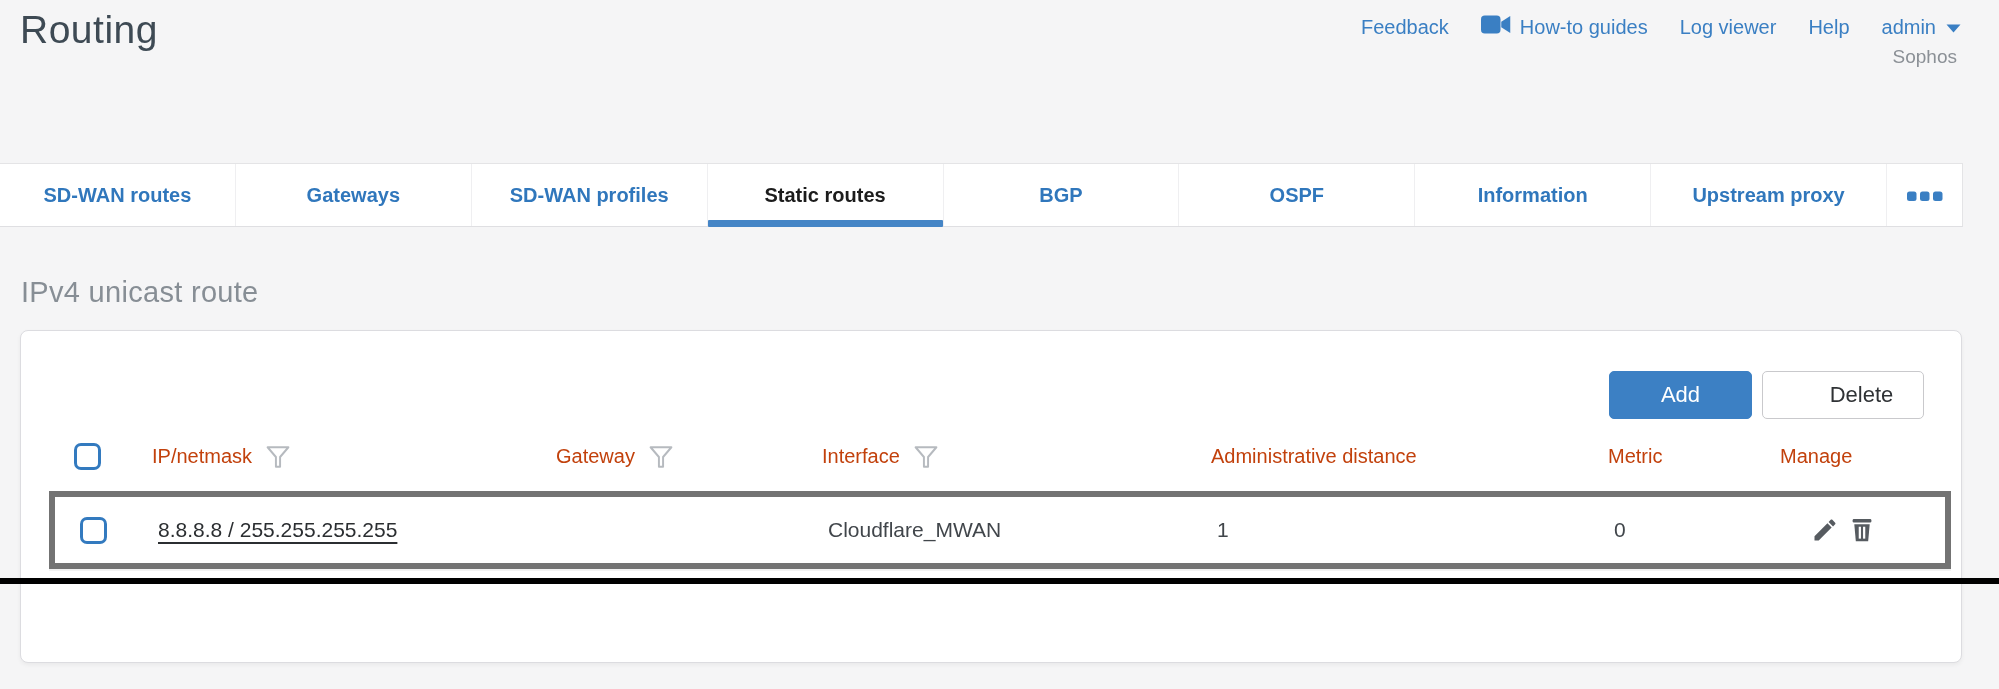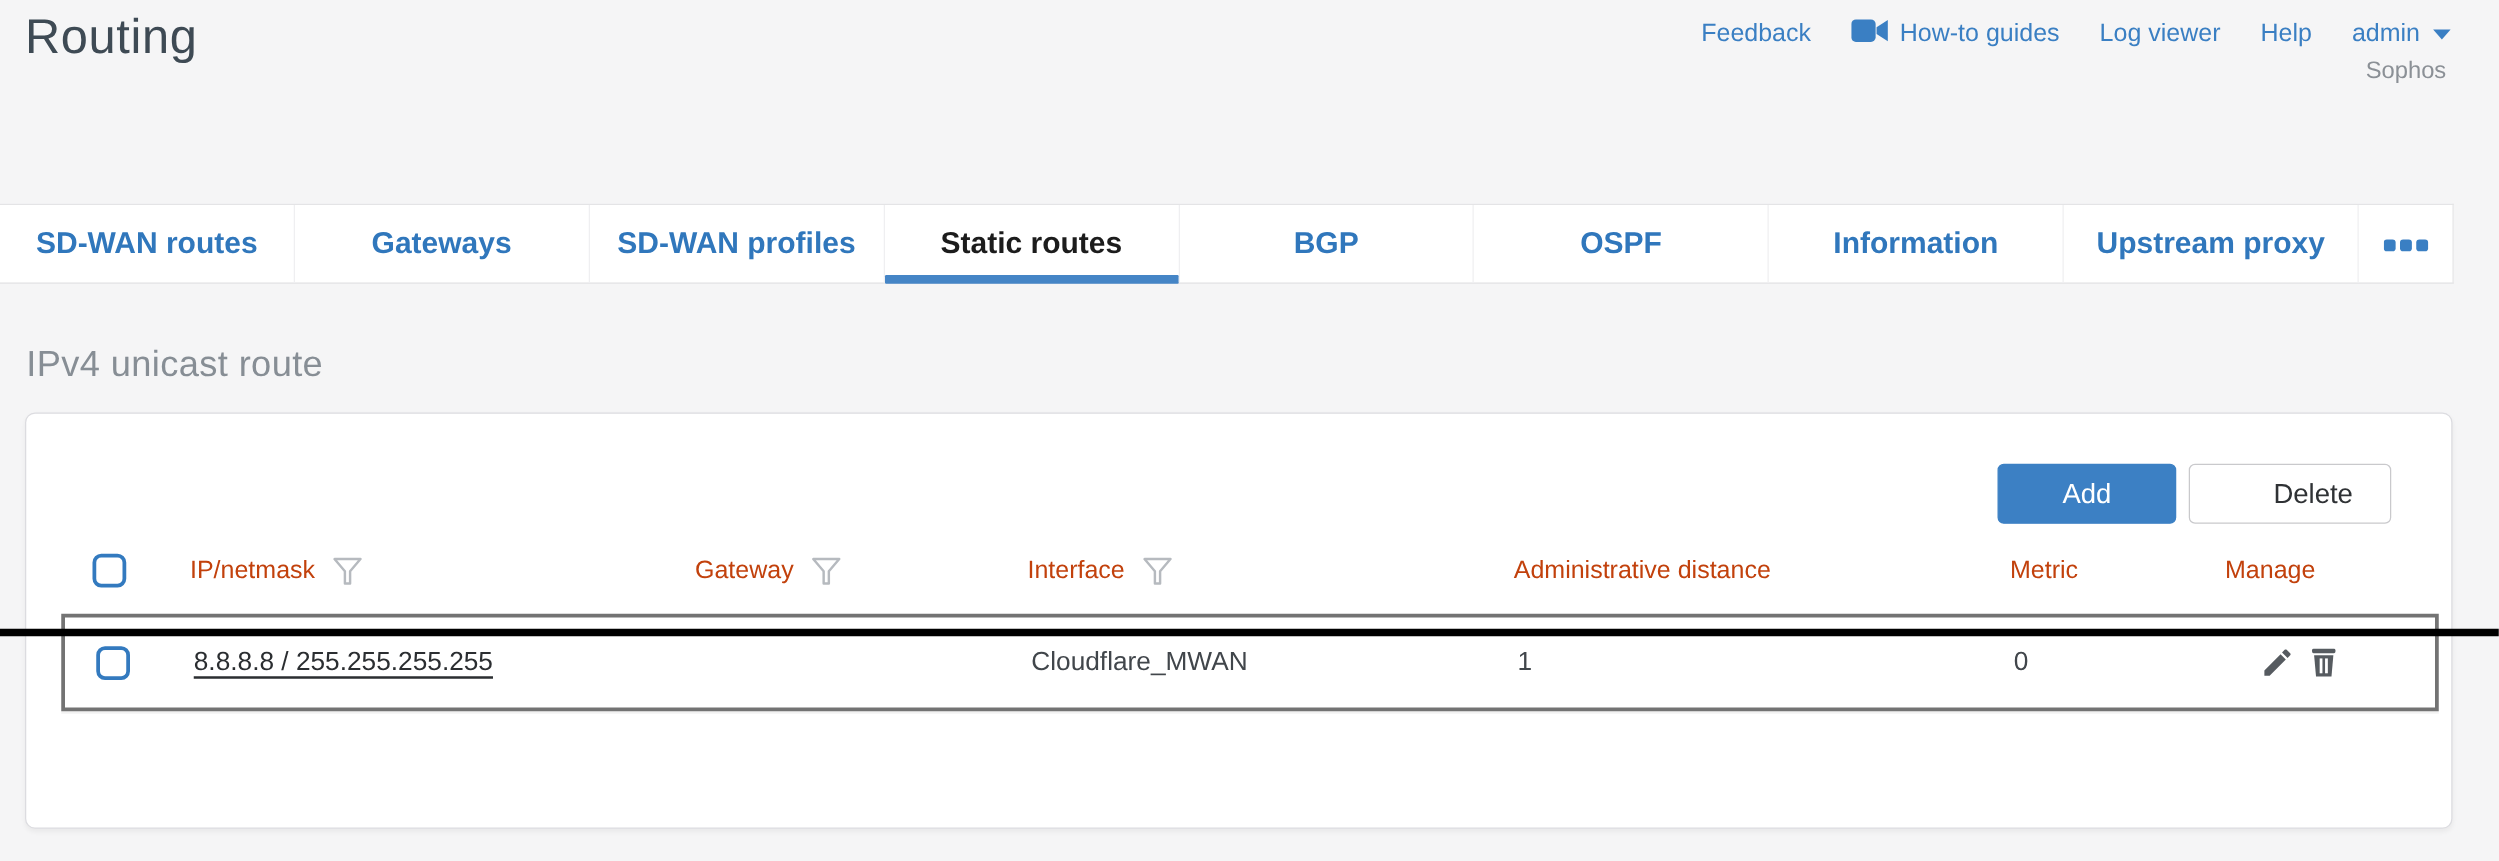--- a/index.html
+++ b/index.html
@@ -2,21 +2,21 @@
 <html><head>
 <meta charset="utf-8">
 <style>
   * { margin:0; padding:0; box-sizing:border-box; }
   html,body { width:1999px; height:689px; }
   body {
     font-family:"Liberation Sans","DejaVu Sans",sans-serif;
     background:#f5f5f6;
     overflow:hidden;
   }
-  #app { position:relative; width:1999px; height:509px; background:#f5f5f6; }
+  #app { position:relative; width:1999px; height:584px; background:#f5f5f6; }
 
   
   .page-title {
     position:absolute; left:20px; top:8px;
     font-size:39px; font-weight:400; color:#3e4a54; letter-spacing:.5px;
   }
   .topnav {
     position:absolute; top:14px; right:37px;
     display:flex; align-items:center; gap:32px;
     font-size:20px; color:#3a7fc3;
@@ -28,59 +28,59 @@
   }
 
   
   .tabbar {
     position:absolute; top:163px; left:0; width:1963px; height:64px;
     background:#fff; display:flex;
     border-top:1px solid #e4e4e6; border-bottom:1px solid #dfdfe2; border-right:1px solid #e4e4e6;
   }
   .tab {
     position:relative; flex:1 1 0; display:flex; align-items:center; justify-content:center;
-    font-size:24px; font-weight:700; color:#3077bc; cursor:pointer; white-space:nowrap;
+    font-size:20px; font-weight:700; color:#3077bc; cursor:pointer; white-space:nowrap;
   }
   .tab + .tab { border-left:1px solid #efeff1; }
   .tab.active { color:#1c1c1c; }
   .tab.active::after {
     content:""; position:absolute; left:0; right:0; bottom:-1px; height:7px;
     background:#4585c6; border-radius:1px;
   }
   .tab-more { flex:0 0 76px; }
 
   
   .section-heading {
     position:absolute; top:276px; left:21px;
     font-size:29px; font-weight:400; color:#878e95; letter-spacing:.3px;
   }
   .panel {
     position:absolute; top:330px; left:20px; width:1942px; height:333px;
     background:#fff; border:1px solid #dcdce0; border-radius:8px;
     box-shadow:0 2px 4px rgba(0,0,0,.05);
   }
-  .toolbar { position:absolute; top:40px; right:48px; display:flex; gap:10px; }
+  .toolbar { position:absolute; top:40px; right:37px; display:flex; gap:10px; }
   .btn {
     height:48px; border-radius:5px; font-size:22px; cursor:pointer;
     display:flex; align-items:center; justify-content:center;
     font-family:inherit;
   }
   .btn-add { width:143px; background:#3c80c4; border:1px solid #3c80c4; color:#fff; }
   .btn-delete { width:162px; background:#fff; border:1px solid #c9c9cc; color:#2f3235;padding-left:37px; }
 
   
   .thead, .trow {
     position:absolute; left:28px; width:1902px;
     display:grid; grid-template-columns:103px 404px 266px 389px 397px 172px 1fr;
     align-items:center;
   }
   .thead { top:100px; height:50px; }
   .trow {
     top:160px; height:78px;
-    background:#fff; border:3px solid #737373;
+    background:#fff; border:6px solid #737373;
     box-shadow:0 2px 0 rgba(0,0,0,.05);
   }
   .cell-check { padding-left:25px; }
   .checkbox {
     width:27px; height:27px; border:3px solid #337abf; border-radius:7px;
     background:#fff; cursor:pointer;
   }
   .th { display:flex; align-items:center; gap:13px; font-size:20px; color:#c2410c; }
   .funnel-icon { flex:0 0 auto; margin-top:2px; }
   .td { font-size:21px; color:#41464b; }

